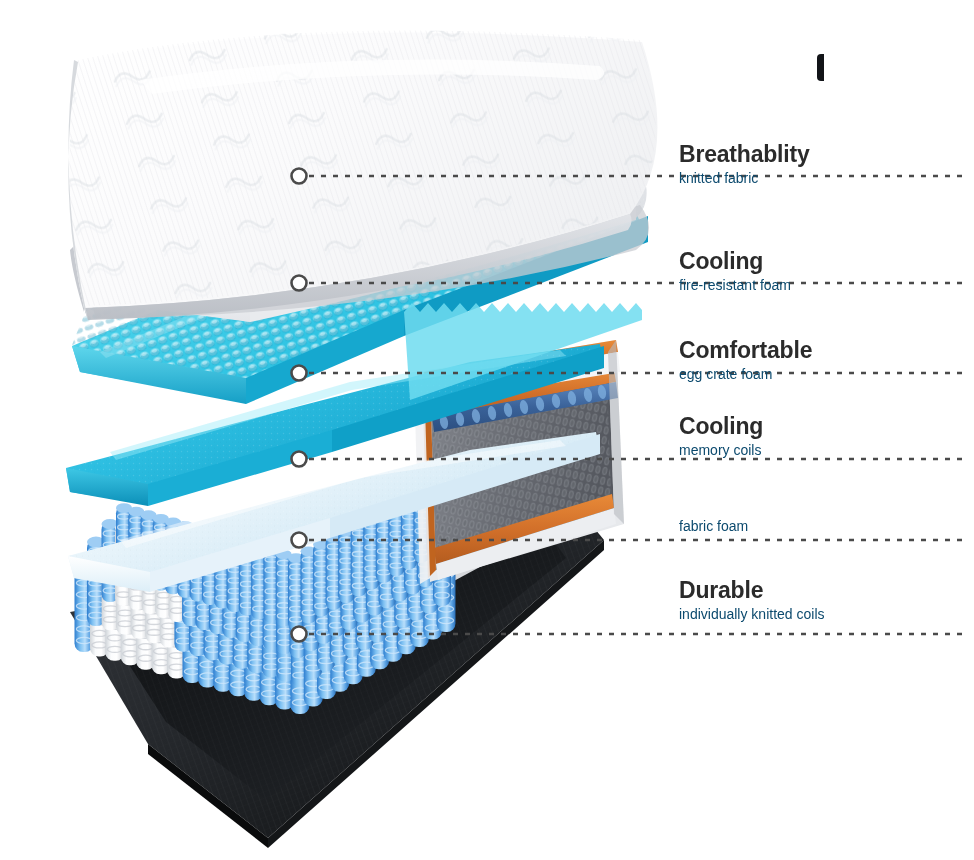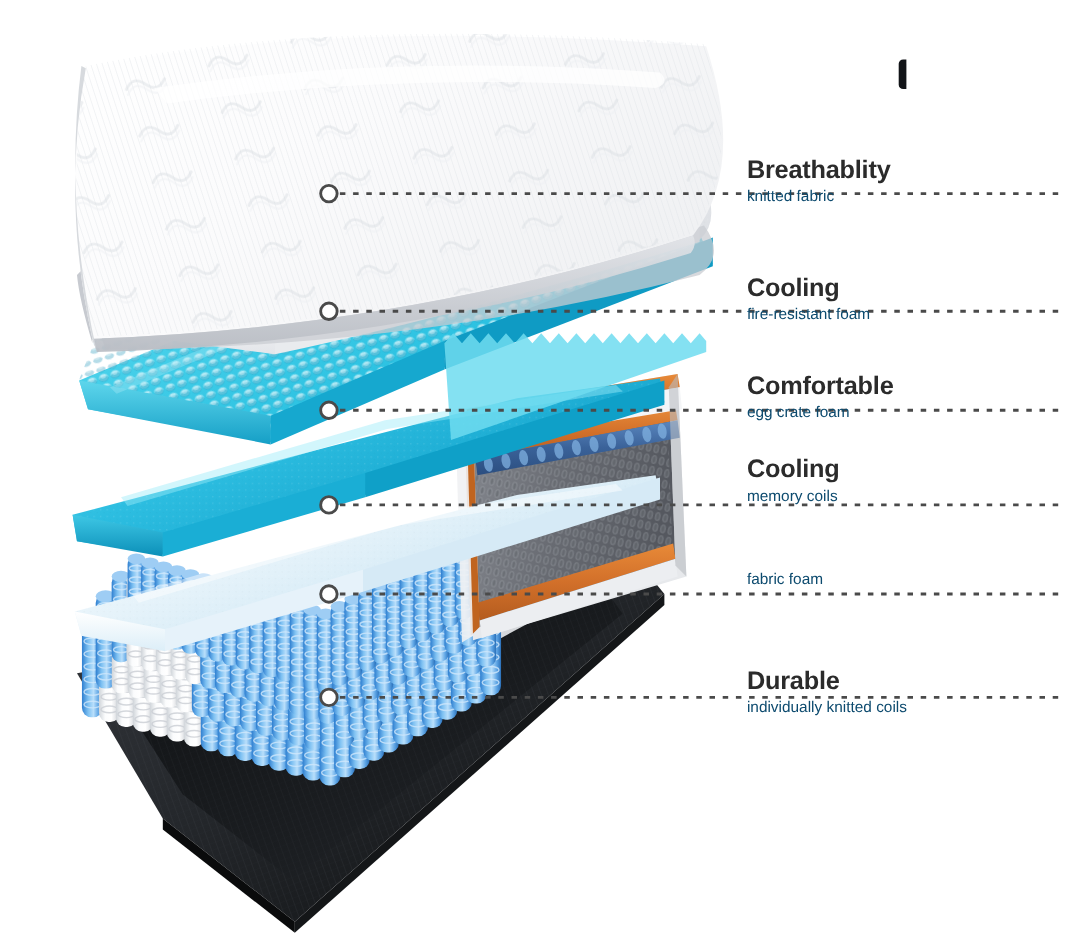--- a/index.html
+++ b/index.html
@@ -1483,20 +1483,20 @@
 
   <div class="label-block" style="top:414px">
     <div class="label-title">Cooling</div>
     <div class="label-sub">memory coils</div>
   </div>
 
   <div class="label-block" style="top:514px">
     <div class="label-sub">fabric foam</div>
   </div>
 
-  <div class="label-block" style="top:606px">
+  <div class="label-block" style="top:578px">
     <div class="label-title">Durable</div>
     <div class="label-sub">individually knitted coils</div>
   </div>
 
   <div id="corner-mark"></div>
 
 </div>
 
 </body></html>

